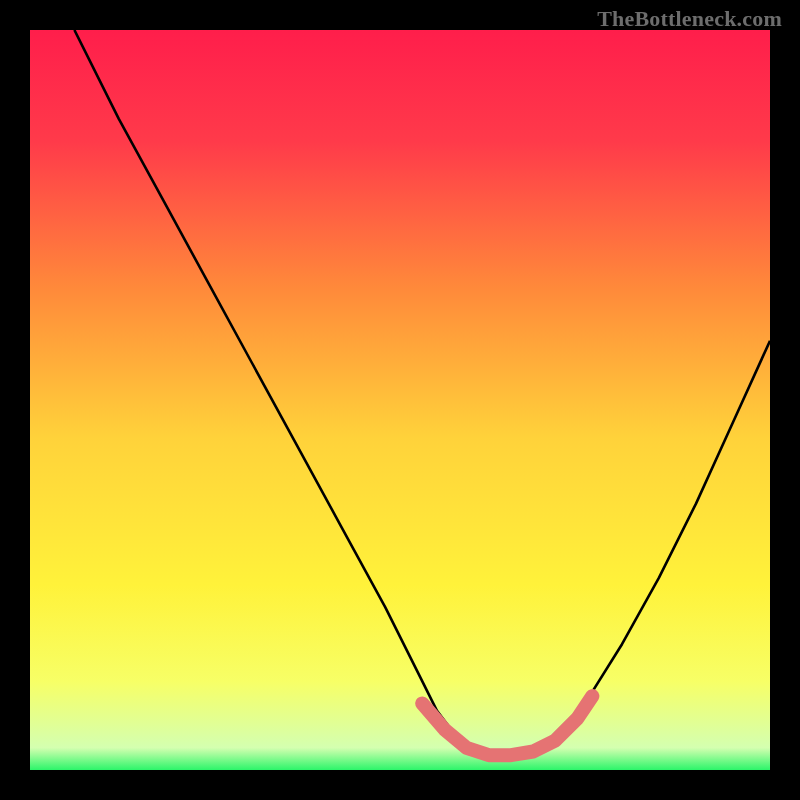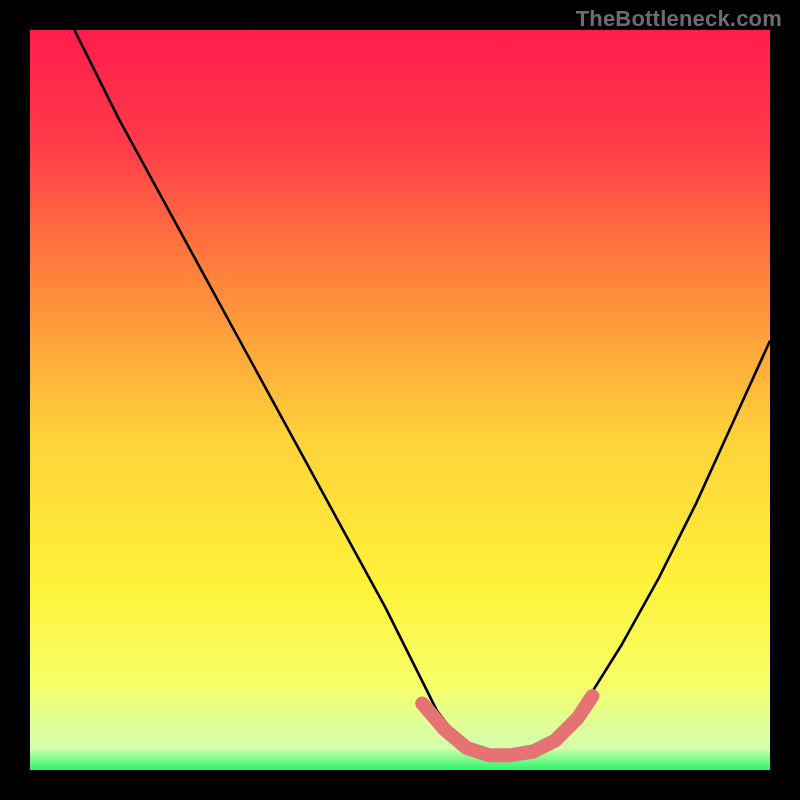--- a/index.html
+++ b/index.html
@@ -14,21 +14,21 @@
     position: relative;
     width: 800px;
     height: 800px;
     background: #000;
   }
   .watermark {
     position: absolute;
     top: 6px;
     right: 18px;
     color: #6d6d6d;
-    font-family: Liberation Sans, sans-serif;
+    font-family: Liberation Serif, serif;
     font-size: 22px;
     font-weight: 600;
     letter-spacing: 0.2px;
   }
   .plot {
     position: absolute;
     left: 30px;
     top: 30px;
     width: 740px;
     height: 740px;

